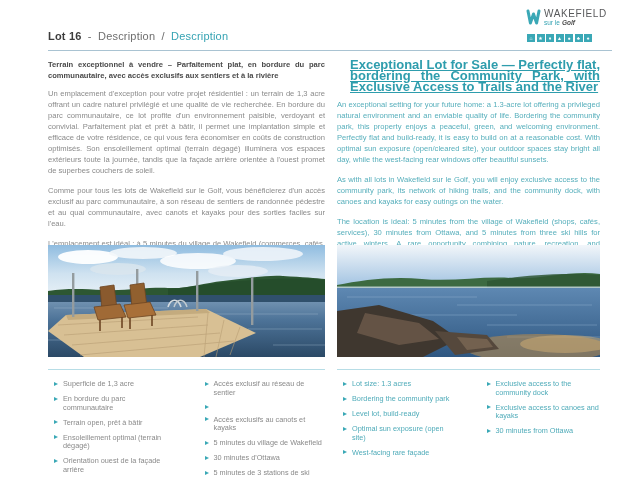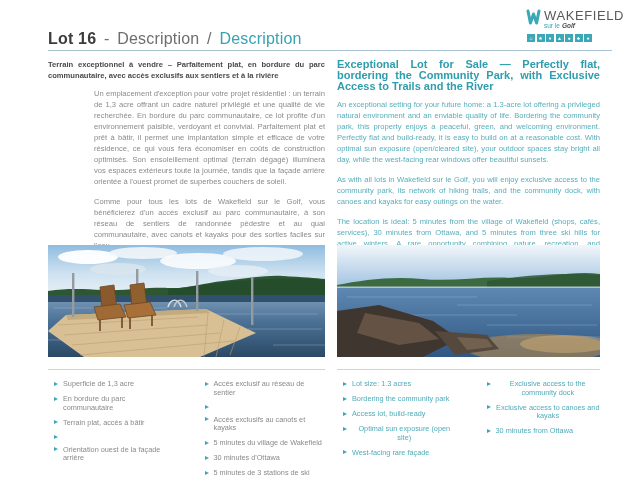--- a/index.html
+++ b/index.html
@@ -2,65 +2,65 @@
 <html><head>
 <meta charset="utf-8">
 <style>
   html,body{margin:0;padding:0;}
   body{
     width:640px;height:480px;position:relative;background:#ffffff;overflow:hidden;
     font-family:"Liberation Sans","DejaVu Sans",sans-serif;
     -webkit-text-size-adjust:none;
   }
   
-  .title{position:absolute;top:30px;left:48px;font-size:16px;color:#6e6e6e;letter-spacing:.2px;white-space:nowrap;}
+  .title{position:absolute;top:30px;left:48px;font-size:11px;color:#6e6e6e;letter-spacing:.2px;white-space:nowrap;}
   .title .lot{font-weight:bold;color:#3c3c3c;}
   .title .seg{margin-left:3px;}
   .title .teal{color:#35a3b3;}
   .rule-top{position:absolute;top:50px;left:48px;right:28px;height:0;border-top:1px solid #a9c3d2;}
 
   .logo{position:absolute;top:9px;right:28px;width:86px;}
   .logo-row{display:flex;align-items:flex-start;}
   .logo-w{flex:0 0 auto;margin-right:3px;}
   .logo-texts{line-height:1;}
-  .logo-brand{font-size:13px;color:#58595b;letter-spacing:.6px;}
+  .logo-brand{font-size:10px;color:#58595b;letter-spacing:.6px;}
   .logo-sub{font-size:6.5px;margin-top:1px;}
   .logo-sub .pre{color:#35a3b3;}
   .logo-sub .golf{color:#4a4a4a;font-weight:bold;font-style:italic;margin-left:2px;}
   .logo-squares{display:flex;gap:1.5px;margin-top:4px;margin-left:1px;}
   .logo-squares .sq{width:8px;height:8px;background:#3aa8b6;display:flex;align-items:center;justify-content:center;}
   .logo-squares .sq span{font-size:5px;line-height:5px;color:#ffffff;}
 
   
   .cols{position:absolute;top:59px;left:48px;width:552px;display:flex;}
   .col-fr{width:277px;margin-right:12px;}
   .col-en{width:263px;}
   .h-fr{font-size:7.6px;line-height:11px;font-weight:bold;color:#4a4a4a;text-align:justify;margin:0 0 7px 0;}
-  .h-en{font-size:11px;line-height:11px;font-weight:bold;color:#2e9dad;text-align:justify;margin:0 0 7px 0;}
+  .h-en{font-size:13px;line-height:11px;font-weight:bold;color:#2e9dad;text-align:justify;margin:0 0 7px 13px;text-decoration:underline;}
   .p-fr,.p-en{font-size:7.6px;line-height:11px;text-align:justify;margin:0 0 9px 0;}
-  .p-fr{color:#8a8a8a;margin-left:46px;}
+  .p-fr{color:#8a8a8a;}
   .p-en{color:#55aebb;}
 
   
   .photos{position:absolute;top:245px;left:48px;width:552px;display:flex;}
   .photo{display:block;}
   .photo-left{width:277px;height:112px;margin-right:12px;}
   .photo-right{width:263px;height:112px;}
 
   
   .features{position:absolute;top:369px;border-top:1px solid #b7dde6;padding-top:10px;display:flex;gap:24px;}
   .features-fr{left:48px;width:277px;}
   .features-en{left:337px;width:263px;}
   .fcol{flex:1;min-width:0;}
   ul.blist{list-style:none;margin:0;padding:0;}
   ul.blist li{display:flex;align-items:flex-start;margin-bottom:6.5px;}
   .tri{flex:0 0 auto;width:0;height:0;border-left:4px solid #3aa8b6;border-top:2.6px solid transparent;border-bottom:2.6px solid transparent;margin:1.5px 5px 0 6px;}
   .btxt{font-size:7.3px;line-height:8.5px;}
   .features-fr .btxt{color:#8a8a8a;}
-  .features-en .btxt{color:#4fabb9;text-align:center;}
+  .features-en .btxt{color:#4fabb9;}
 </style>
 </head>
 <body>
 
 <div class="title">
   <span class="lot">Lot 16</span>
   <span class="seg">-</span>
   <span class="seg">Description</span>
   <span class="seg">/</span>
   <span class="seg teal">Description</span>
@@ -224,24 +224,25 @@
         <li>
           <span class="tri"></span>
           <span class="btxt">Superficie de 1,3 acre</span>
         </li>
         <li>
           <span class="tri"></span>
           <span class="btxt">En bordure du parc communautaire</span>
         </li>
         <li>
           <span class="tri"></span>
-          <span class="btxt">Terrain plat, accès à bâtir</span>
-        </li>
-        <li>
-          <span class="tri"></span>
+          <span class="btxt">Terrain open, prêt à bâtir</span>
+        </li>
+        <li>
+          <span class="tri"></span>
+          <span class="btxt">Ensoleillement optimal (terrain dégagé)</span>
         </li>
         <li>
           <span class="tri"></span>
           <span class="btxt">Orientation ouest de la façade arrière</span>
         </li>
       </ul>
   </div>
   <div class="fcol">
     <ul class="blist">
         <li>
@@ -277,21 +278,21 @@
         <li>
           <span class="tri"></span>
           <span class="btxt">Lot size: 1.3 acres</span>
         </li>
         <li>
           <span class="tri"></span>
           <span class="btxt">Bordering the community park</span>
         </li>
         <li>
           <span class="tri"></span>
-          <span class="btxt">Access lot, build-ready</span>
+          <span class="btxt">Level lot, build-ready</span>
         </li>
         <li>
           <span class="tri"></span>
           <span class="btxt">Optimal sun exposure (open site)</span>
         </li>
         <li>
           <span class="tri"></span>
           <span class="btxt">West-facing rare façade</span>
         </li>
       </ul>

